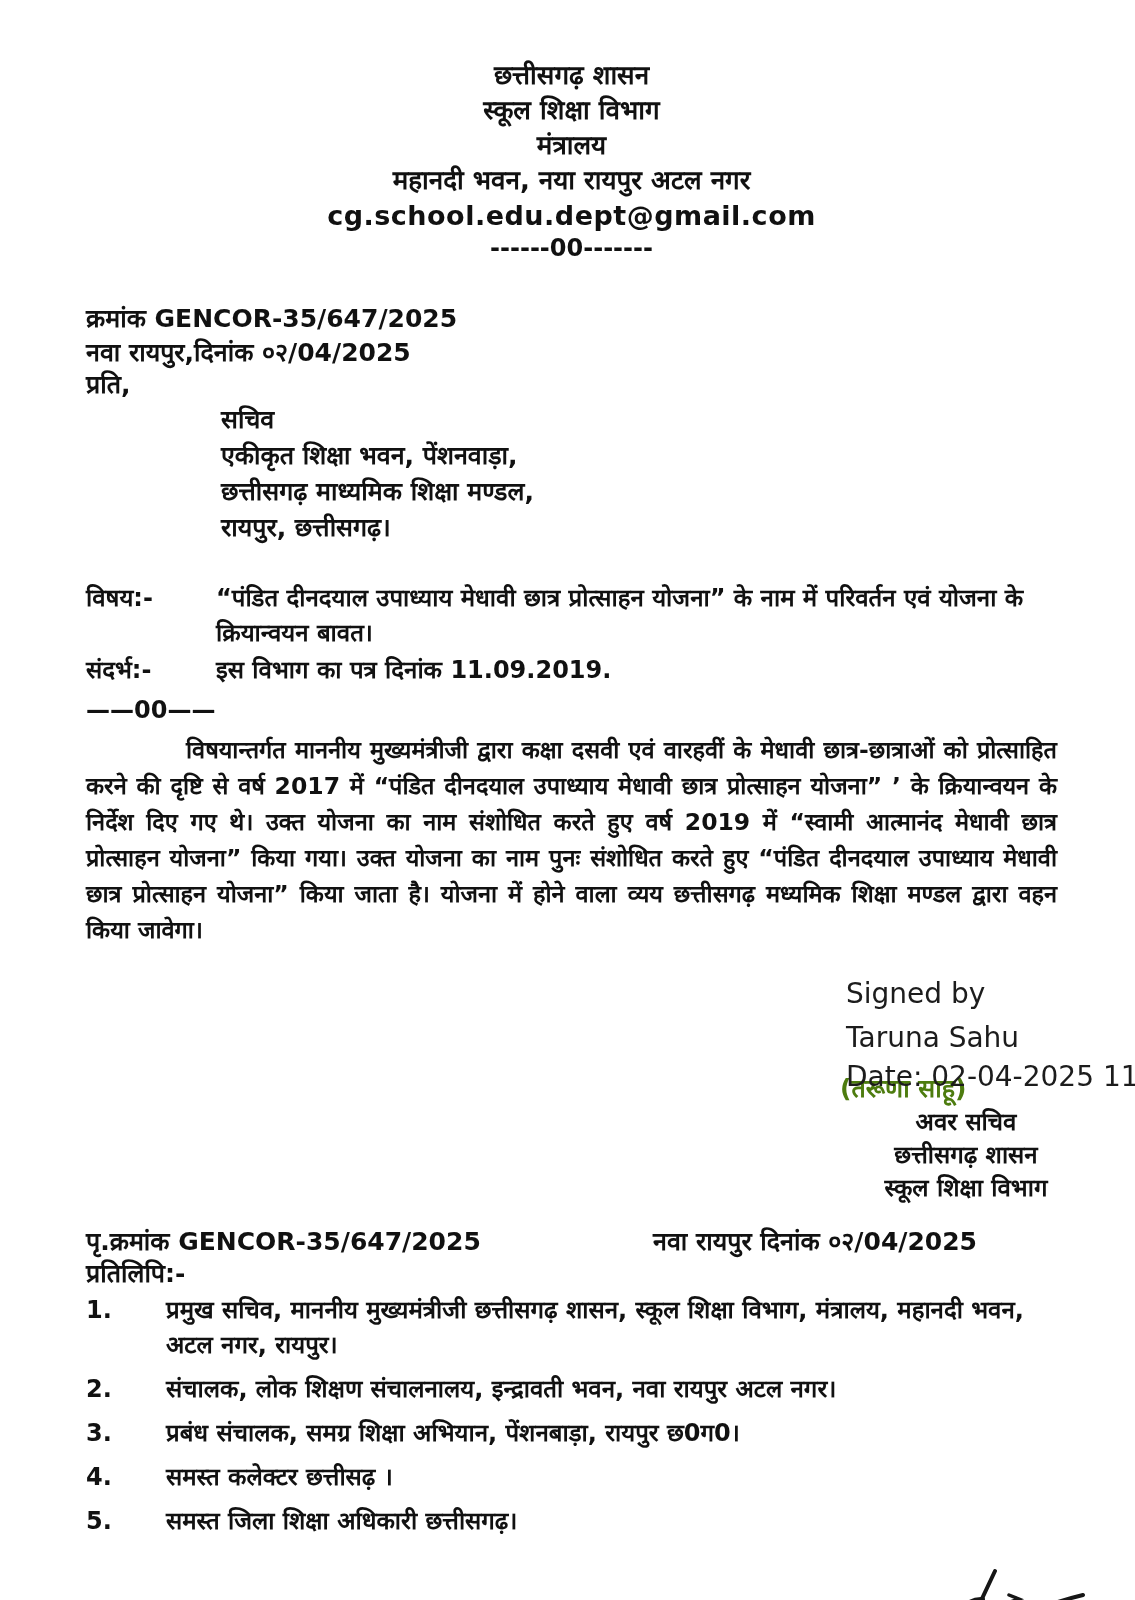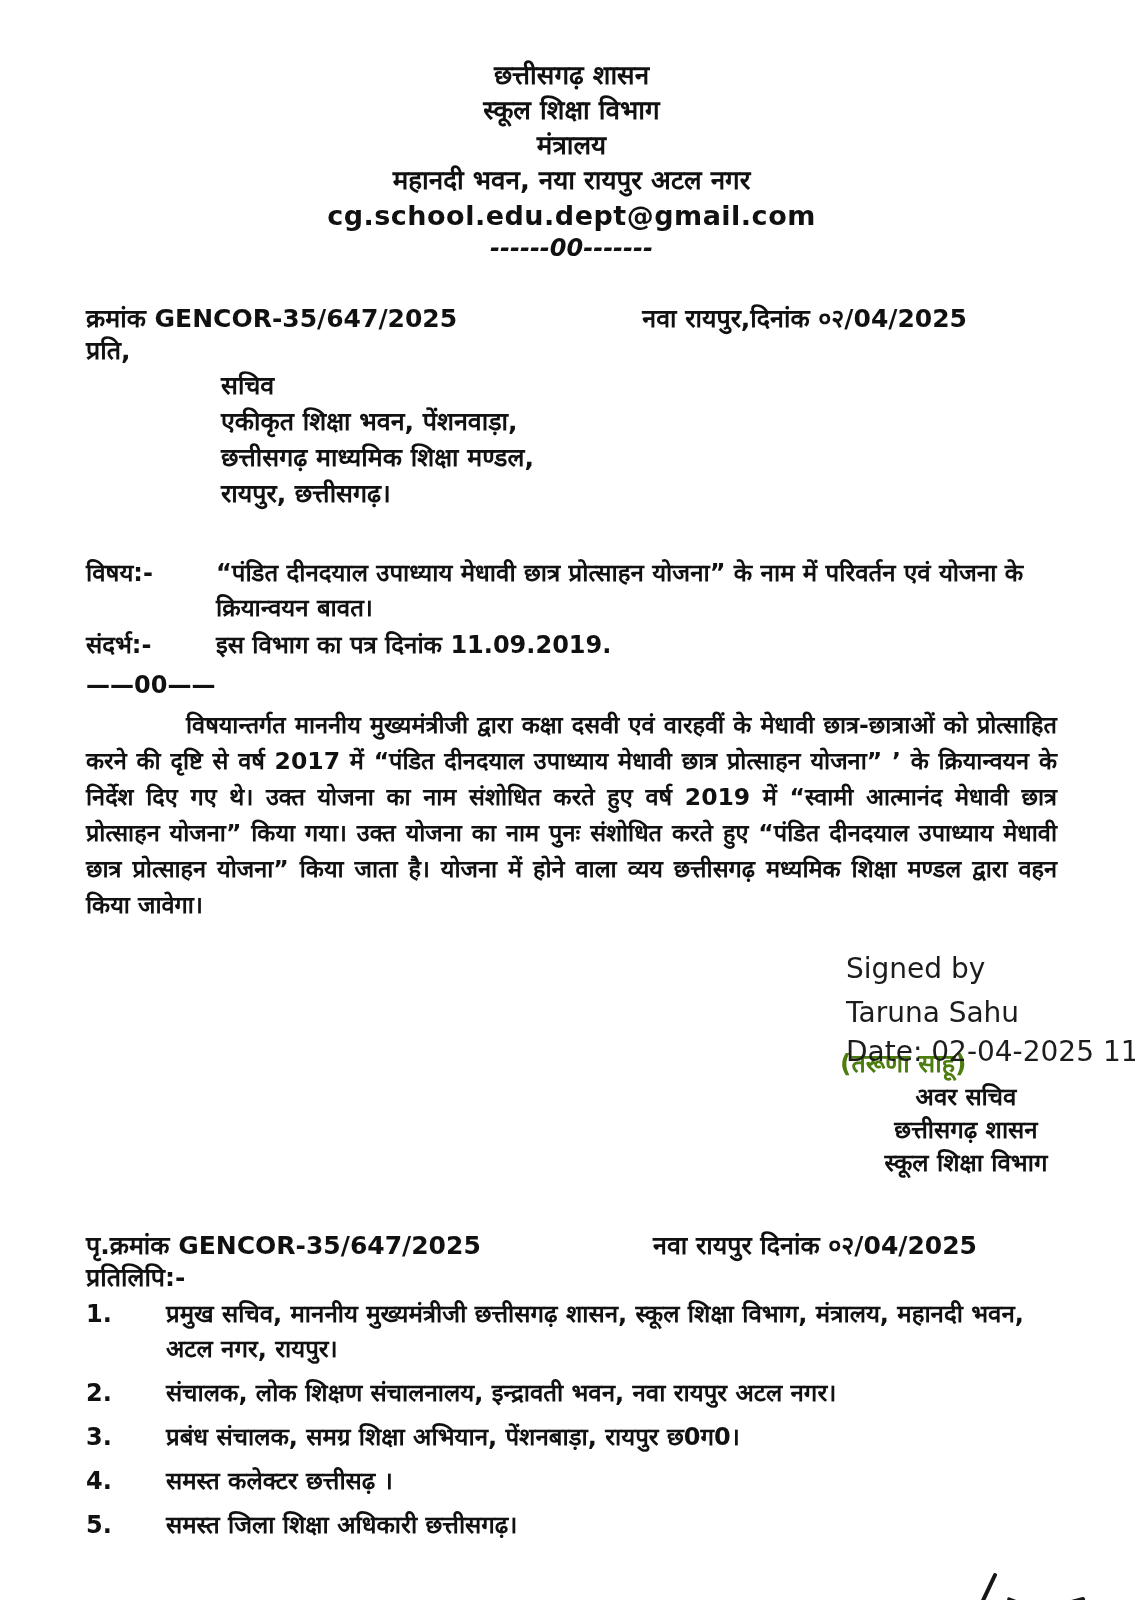--- a/index.html
+++ b/index.html
@@ -14,39 +14,39 @@
     background: #ffffff;
     color: #111111;
     overflow: hidden;
     padding: 58px 78px 0 86px;
   }
 
   
   .letterhead { text-align: center; font-weight: 700; }
   .letterhead .lh-line { font-size: 26px; line-height: 35px; }
   .letterhead .lh-email { font-size: 27px; line-height: 36px; letter-spacing: 0.5px; }
-  .letterhead .lh-sep { font-size: 24px; line-height: 28px; font-weight: 700; font-style: italic; }
+  .letterhead .lh-sep { font-size: 24px; line-height: 28px; font-weight: 700; }
 
   
   .ref-row {
     display: flex;
-    justify-content: space-between;
     align-items: baseline;
     font-weight: 700;
     font-size: 25px;
+    flex-direction: column;
   }
   .ref-row .ref-date { padding-right: 90px; }
   .row1 { margin-top: 38px; }
 
   .salutation { font-weight: 700; font-size: 25px; line-height: 34px; }
 
   .recipient { margin-left: 135px; font-weight: 700; font-size: 25px; line-height: 36px; }
 
   
-  .subj-row { display: flex; margin-top: 44px; font-size: 24px; font-weight: 700; line-height: 35px; }
+  .subj-row { display: flex; margin-top: 35px; font-size: 24px; font-weight: 700; line-height: 35px; }
   .subj-row .lbl { width: 130px; flex: 0 0 130px; }
   .subj-row .txt { flex: 1; }
   .ref2-row { display: flex; margin-top: 2px; font-size: 24px; font-weight: 700; line-height: 34px; }
   .ref2-row .lbl { width: 130px; flex: 0 0 130px; }
 
   .mid-sep { font-weight: 700; font-size: 24px; margin: 9px 60px 0 0; }
 
   
   .body-para {
     margin-top: 8px;
@@ -71,21 +71,21 @@
     position: absolute; left: 0; top: 0;
     font-size: 28px; font-weight: 500; color: #1c1c1c; white-space: nowrap;
   }
   .dsig .overlap .name-dev {
     position: absolute; left: -6px; top: 10px;
     font-size: 25px; font-weight: 700; color: #4d7c0f;
   }
   .dsig .dev-lines { text-align: center; width: 220px; margin-left: 10px; font-weight: 700; font-size: 24px; line-height: 33px; }
 
   
-  .endorse-row { display: flex; justify-content: space-between; align-items: baseline; margin-top: 47px; font-weight: 700; font-size: 25px; }
+  .endorse-row { display: flex; justify-content: space-between; align-items: baseline; margin-top: 18px; font-weight: 700; font-size: 25px; }
   .endorse-row .e-date { padding-right: 80px; }
   .copy-label { font-weight: 700; font-size: 25px; line-height: 34px; }
 
   .copy-list { margin-top: 2px; }
   .copy-item { display: flex; font-size: 24px; font-weight: 700; line-height: 35px; margin-bottom: 9px; }
   .copy-item .num { width: 80px; flex: 0 0 80px; }
   .copy-item .itm-txt { flex: 1; padding-right: 30px; }
 
   
   .bottom-sig { margin-top: 26px; margin-left: 735px; width: 300px; text-align: center; }

